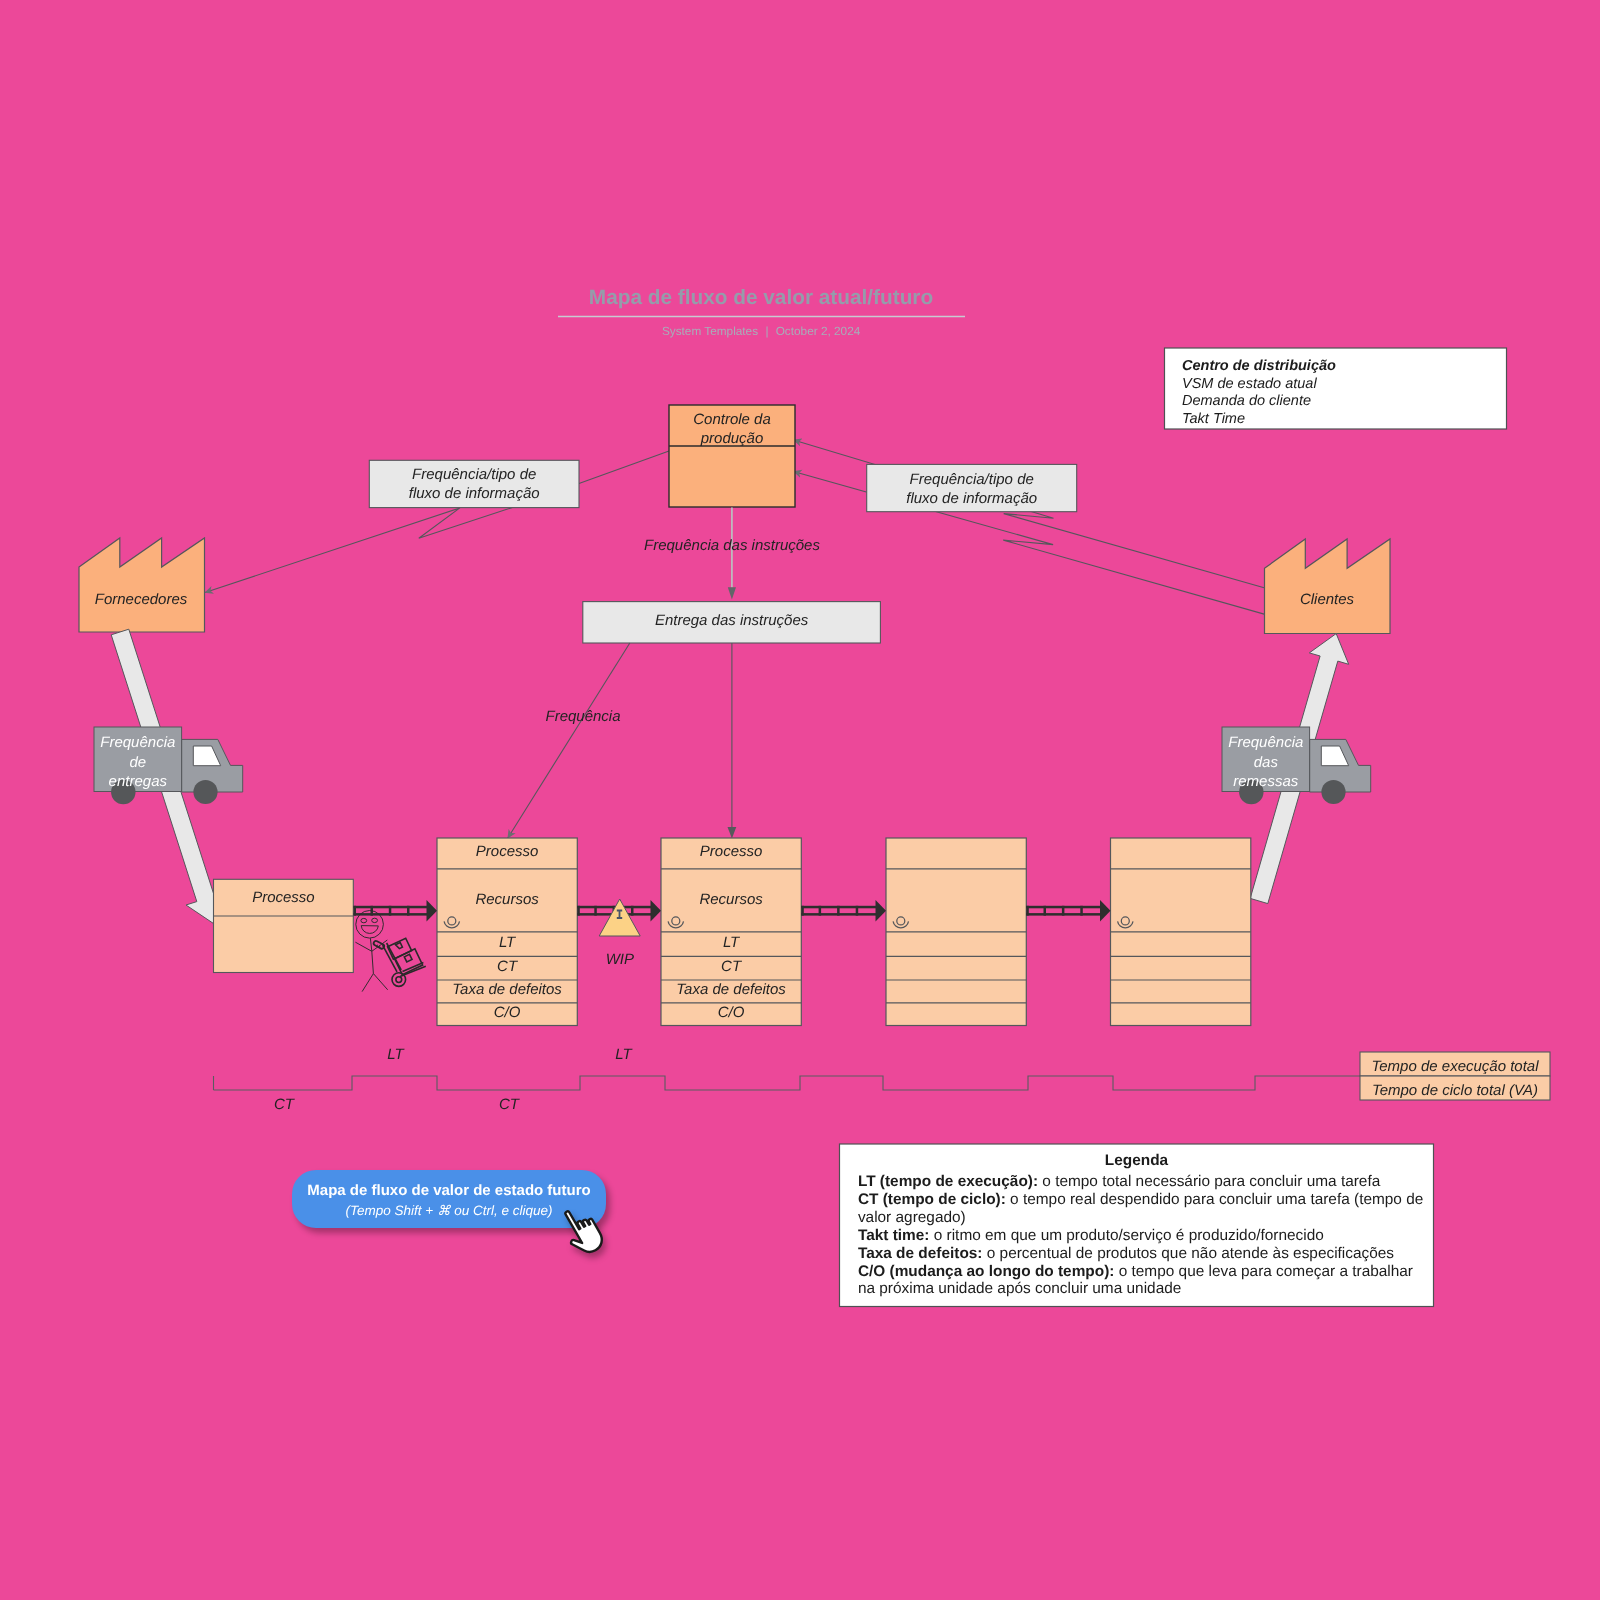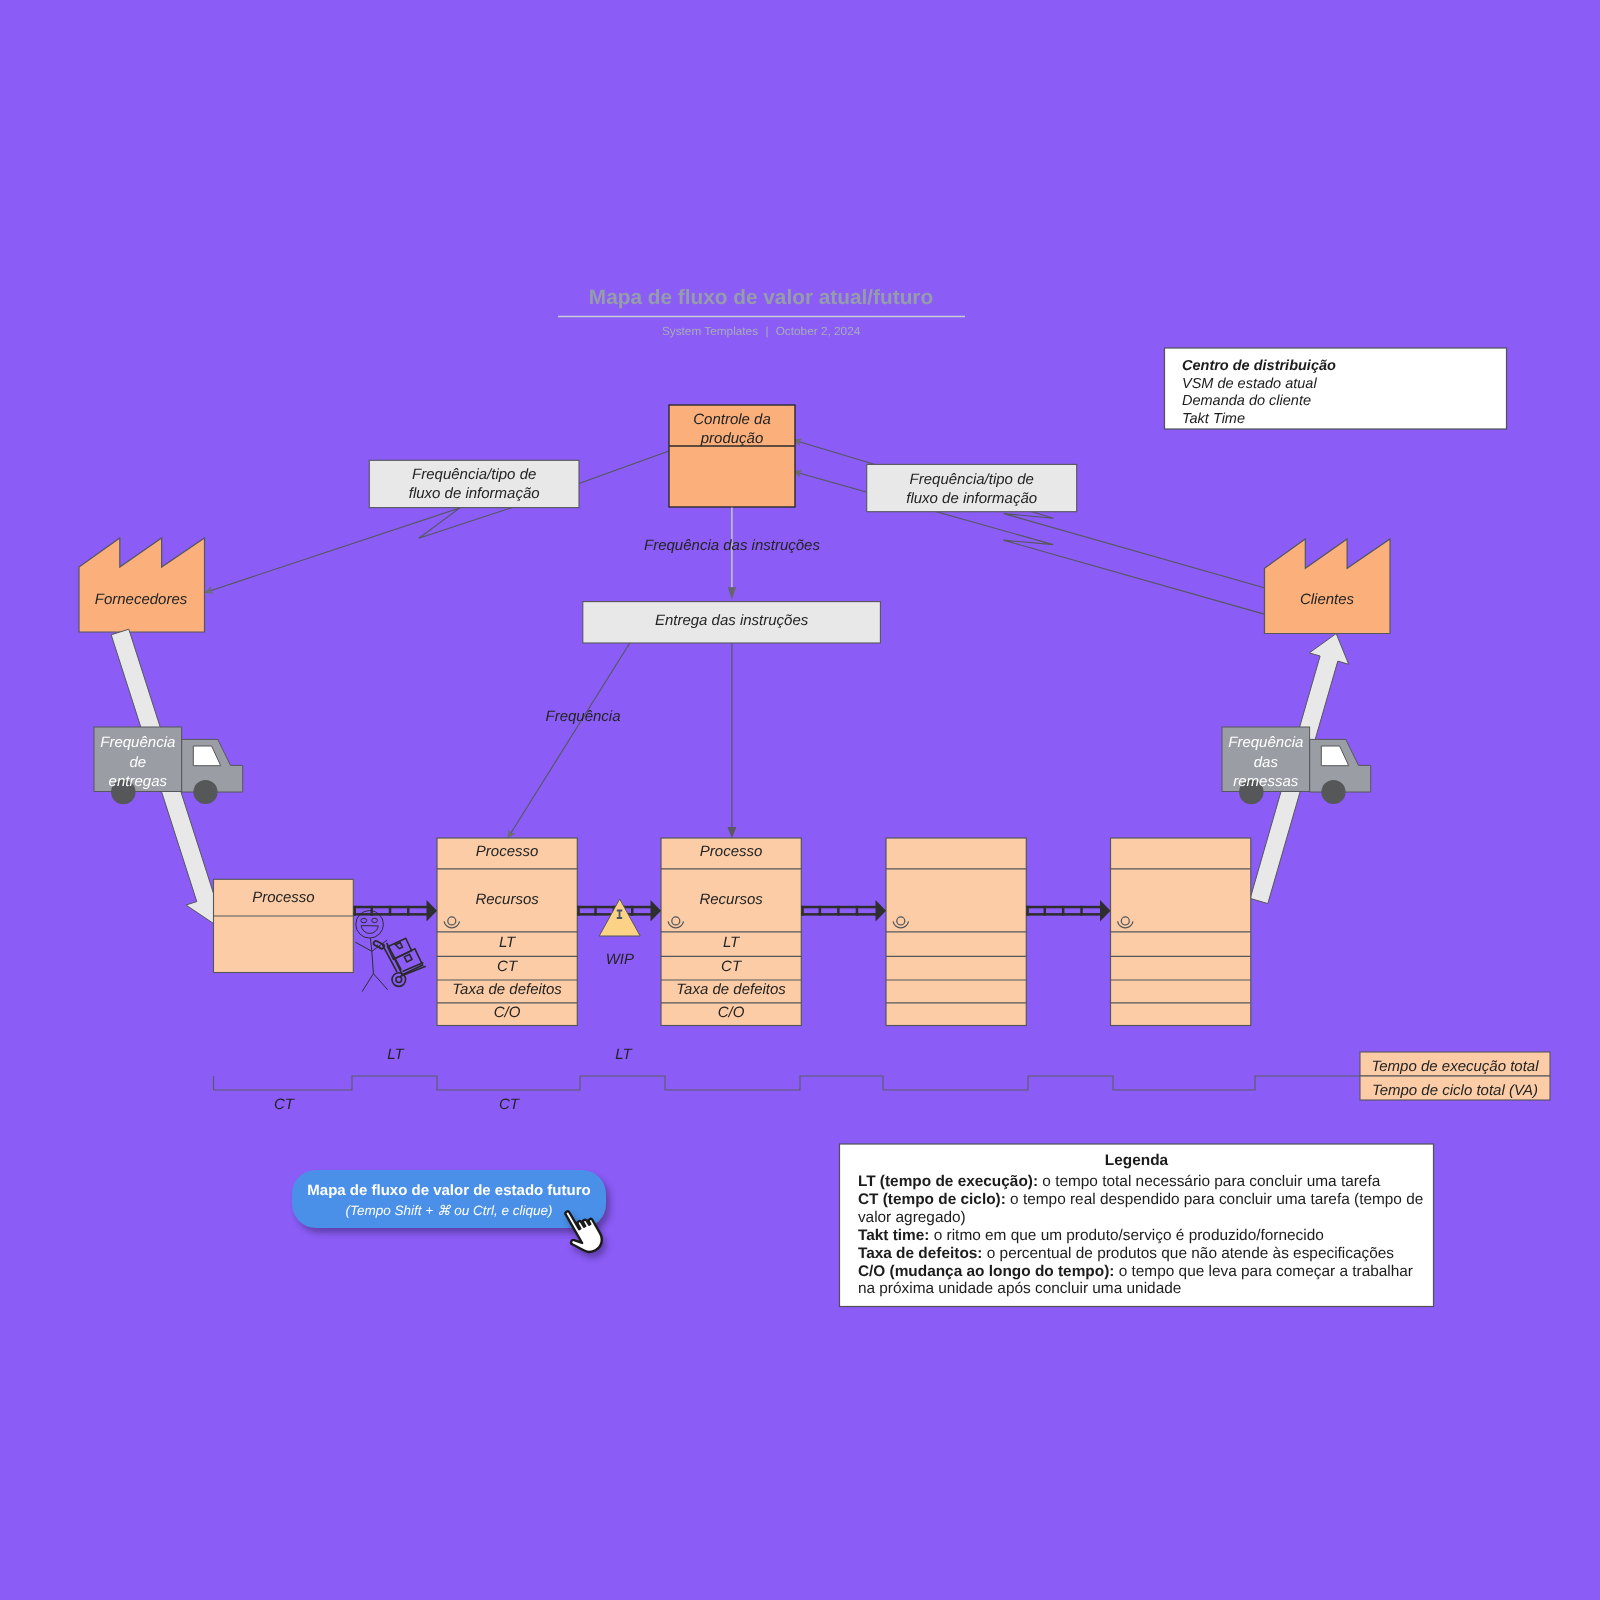--- a/index.html
+++ b/index.html
@@ -1,18 +1,18 @@
 <!DOCTYPE html>
 <html><head>
 <meta charset="utf-8">
 <style>
   html,body{margin:0;padding:0;background:#ffffff;}
   body{width:1600px;height:1600px;overflow:hidden;font-family:"Liberation Sans",sans-serif;
        -webkit-font-smoothing:antialiased;text-rendering:geometricPrecision;}
-  #stage{position:relative;width:1600px;height:1600px;background:#8b5cf6;
+  #stage{position:relative;width:1600px;height:1600px;background:#ec4899;
          -webkit-font-smoothing:antialiased;}
   svg.canvas{position:absolute;left:0;top:0;opacity:0.999;}
   text, div{-webkit-font-smoothing:antialiased;-moz-osx-font-smoothing:grayscale;}
   text{font-family:"Liberation Sans",sans-serif;text-rendering:geometricPrecision;}
   .hdr-title{font-size:20.8px;font-weight:bold;fill:#959cab;}
   .hdr-sub{font-size:11.8px;fill:#a7adb9;}
   .box-txt{font-size:15px;font-style:italic;fill:#232323;}
   .box-txt-w{font-size:15px;font-style:italic;fill:#ffffff;}
   .lbl{font-size:15px;font-style:italic;fill:#232323;}
   .info-b{font-size:14.5px;font-style:italic;font-weight:bold;fill:#1c1c1c;}

